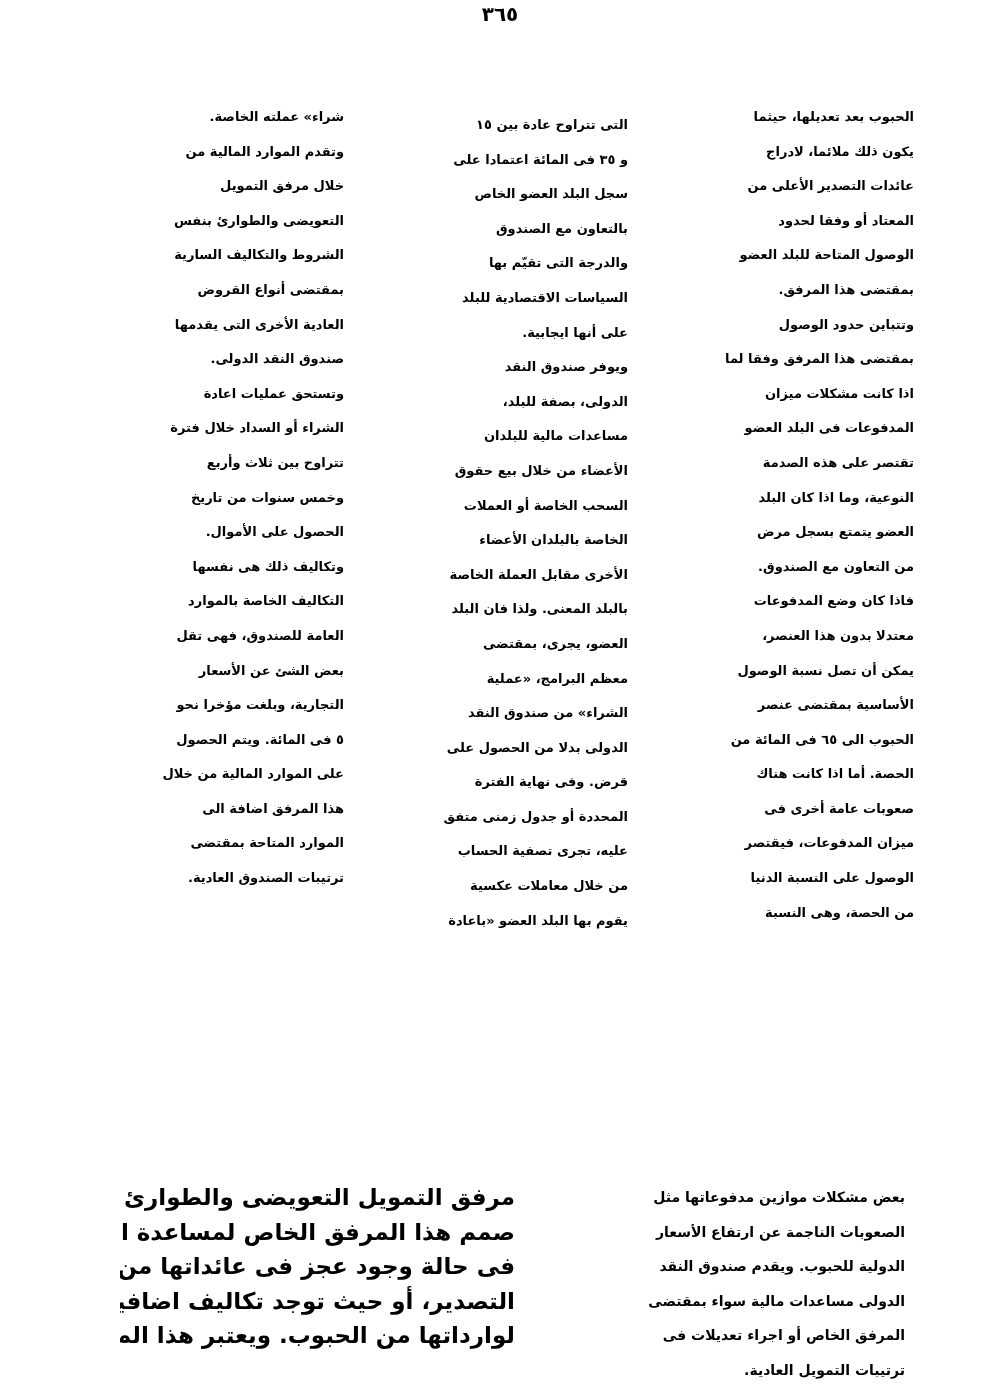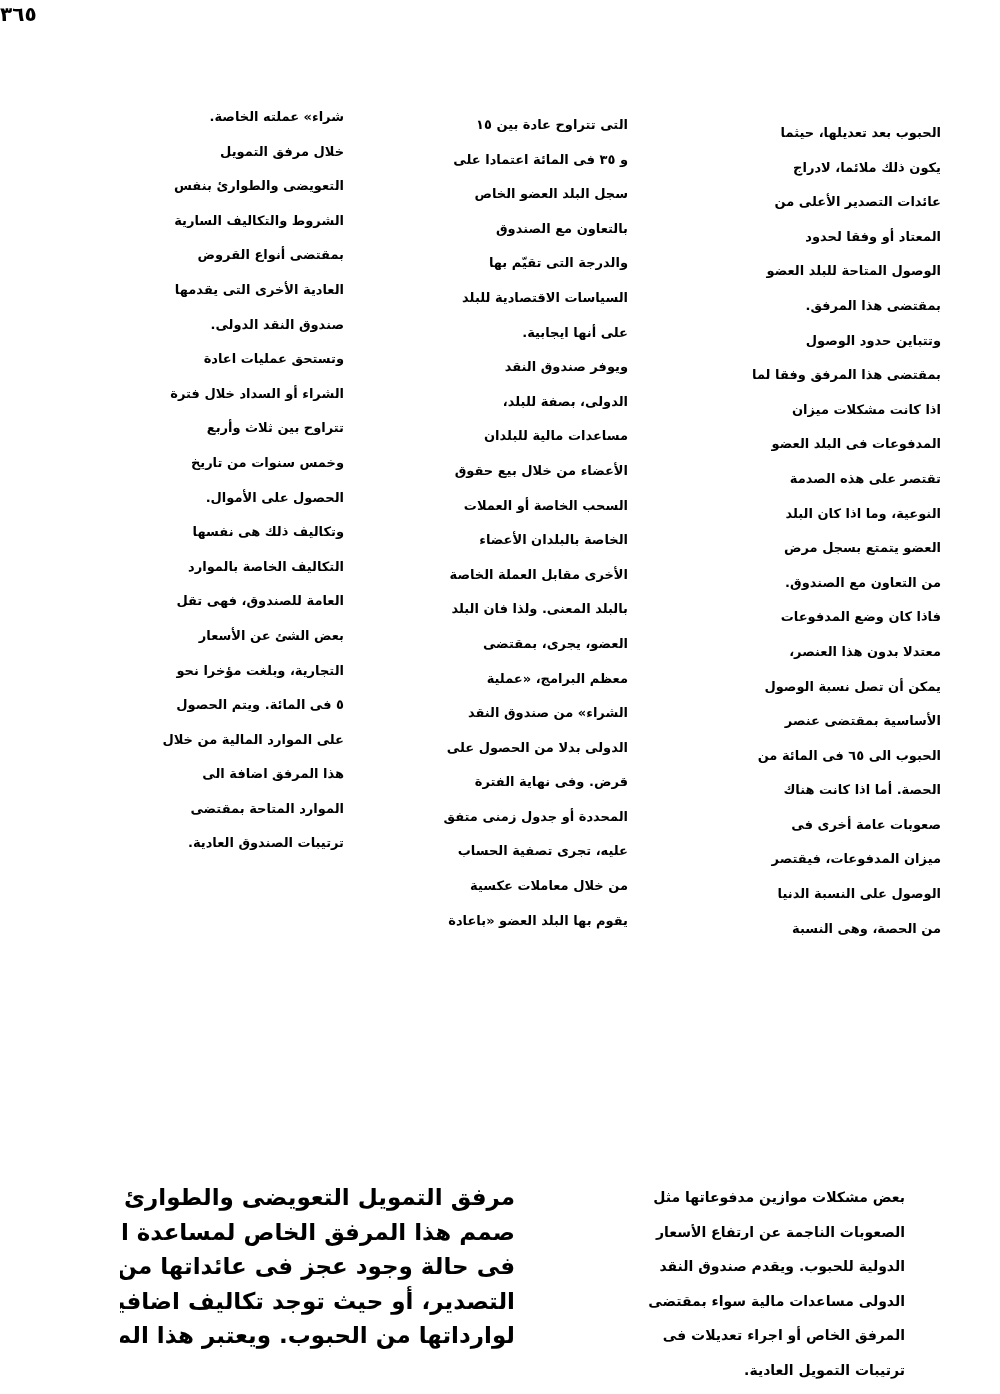--- a/index.html
+++ b/index.html
@@ -1,31 +1,31 @@
 <!DOCTYPE html>
 <html><head>
 <meta charset="utf-8">
 <style>
   html, body { margin: 0; padding: 0; background: #ffffff; }
   body {
     width: 1000px; height: 1394px; position: relative; overflow: hidden;
     font-family: "DejaVu Sans", sans-serif; color: #000000;
   }
   .page-number {
-    position: absolute; top: 2px; left: 0; width: 1000px; 
+    position: absolute; top: 2px; left: 0; width: 1000px; text-align: center;
     font-size: 20px; font-weight: bold; line-height: 24px;
   }
   .col {
     position: absolute; direction: rtl; text-align: justify;
     text-align-last: right;
     font-size: 13px; line-height: 34.6px;
     font-weight: bold;
   }
   .col .line { display: block; white-space: nowrap; overflow: hidden; text-align: right; }
-  #col-right  { top: 100px; left: 693px; width: 248px; margin-top: 16px; }
+  #col-right  { top: 100px; left: 666px; width: 248px; }
   #col-middle { top: 108px; left: 376px; width: 252px; }
   #col-left   { top: 100px; left: 88px;  width: 256px; }
   #bottom-right { top: 1180px; left: 525px; width: 380px; font-size: 14px; line-height: 34.5px; }
   #bottom-left  { top: 1180px; left: 120px; width: 395px; font-size: 23px; line-height: 34.5px; }
   .heading { font-weight: 900; }
 </style>
 </head>
 <body>
 
 <div class="page-number">٣٦٥</div>
@@ -77,20 +77,21 @@
     <span class="line">الشراء» من صندوق النقد</span>
     <span class="line">الدولى بدلا من الحصول على</span>
     <span class="line">قرض. وفى نهاية الفترة</span>
     <span class="line">المحددة أو جدول زمنى متفق</span>
     <span class="line">عليه، تجرى تصفية الحساب</span>
     <span class="line">من خلال معاملات عكسية</span>
     <span class="line">يقوم بها البلد العضو «باعادة</span>
   </div>
 <div id="col-left" class="col">
     <span class="line">شراء» عملته الخاصة.</span>
+    <span class="line">وتقدم الموارد المالية من</span>
     <span class="line">خلال مرفق التمويل</span>
     <span class="line">التعويضى والطوارئ بنفس</span>
     <span class="line">الشروط والتكاليف السارية</span>
     <span class="line">بمقتضى أنواع القروض</span>
     <span class="line">العادية الأخرى التى يقدمها</span>
     <span class="line">صندوق النقد الدولى.</span>
     <span class="line">وتستحق عمليات اعادة</span>
     <span class="line">الشراء أو السداد خلال فترة</span>
     <span class="line">تتراوح بين ثلاث وأربع</span>
     <span class="line">وخمس سنوات من تاريخ</span>

